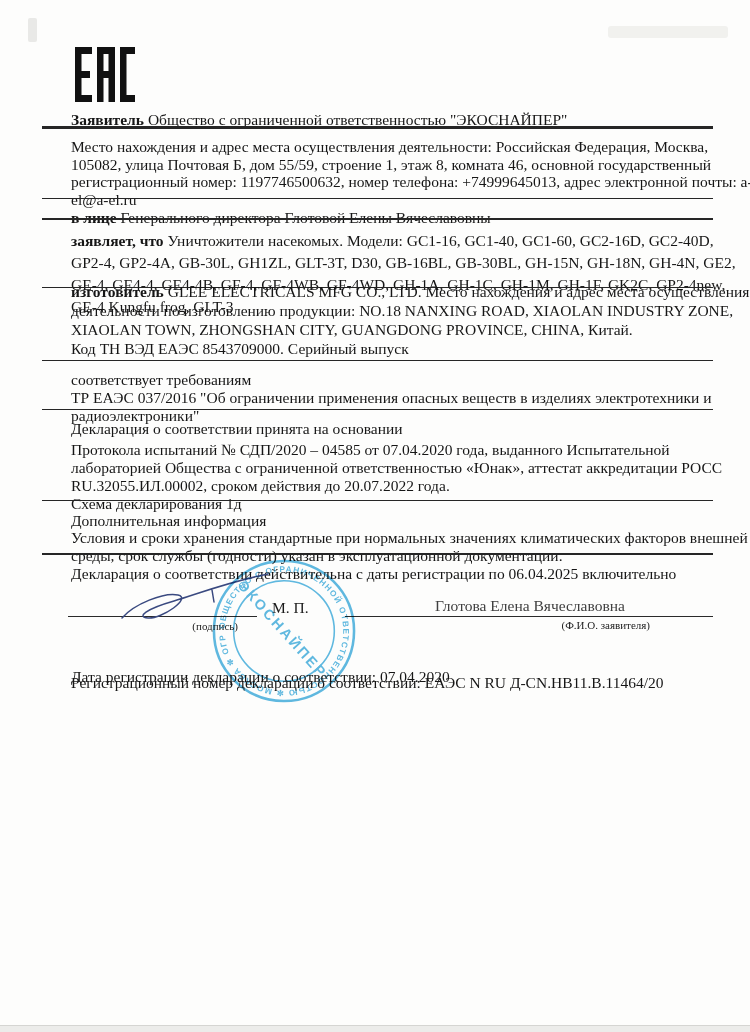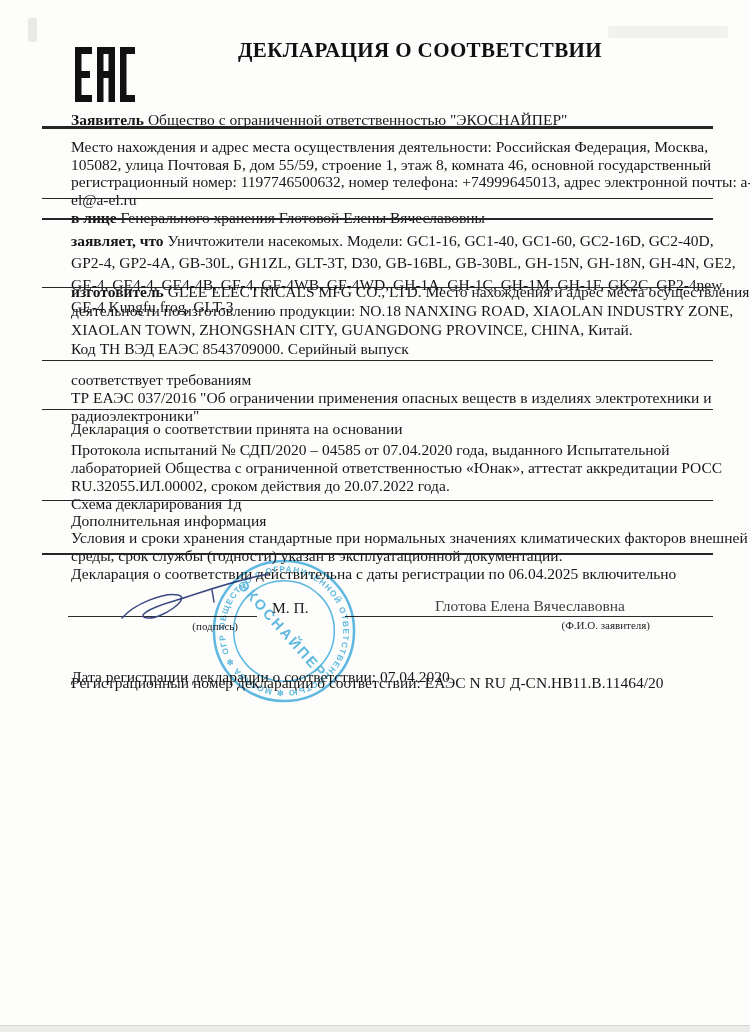--- a/index.html
+++ b/index.html
@@ -42,33 +42,32 @@
     <rect x="22" y="0" width="18" height="7"></rect>
     <rect x="22" y="24" width="18" height="7"></rect>
 
     <rect x="45" y="0" width="6.5" height="55"></rect>
     <rect x="45" y="0" width="15" height="7"></rect>
     <rect x="45" y="48" width="15" height="7"></rect>
   </g>
 </svg>
 
 <div class="header-title">
-  <div>ДЕКЛАРАЦИЯ О СООТВЕТСТВИИ</div>
 </div>
 
 <p class="para" style="top:103px"><b>Заявитель</b> <span>Общество с ограниченной ответственностью "ЭКОСНАЙПЕР"</span></p>
 <div class="rule" style="top:126px;border-top-width:3px"></div>
 
 <p class="para" style="top:130px;line-height:17.5px">Место нахождения и адрес места осуществления деятельности: Российская Федерация, Москва,
 105082, улица Почтовая Б, дом 55/59, строение 1, этаж 8, комната 46, основной государственный
 регистрационный номер: 1197746500632, номер телефона: +74999645013, адрес электронной почты: a-
 el@a-el.ru</p>
 <div class="rule" style="top:198px;border-top-width:1.5px"></div>
 
-<p class="para" style="top:201px"><b>в лице</b> <span>Генерального хранения Глотовой Елены Вячеславовны</span></p>
+<p class="para" style="top:201px"><b>в лице</b> <span>Генерального директора Глотовой Елены Вячеславовны</span></p>
 <div class="rule" style="top:218px"></div>
 
 <p class="para" style="top:222px;line-height:22px"><b>заявляет, что</b> <span>Уничтожители насекомых.  Модели: GC1-16, GC1-40, GC1-60, GC2-16D, GC2-40D,
 GP2-4, GP2-4A, GB-30L, GH1ZL, GLT-3T, D30, GB-16BL, GB-30BL, GH-15N, GH-18N, GH-4N, GE2,
 GE-4, GE4-4, GE4-4B, GF-4, GF-4WB, GF-4WD, GH-1A, GH-1C, GH-1M, GH-1F, GK2C, GP2-4new,
 GE-4 Kungfu frog, GLT-3</span></p>
 <div class="rule" style="top:287px;border-top-width:1.5px"></div>
 
 <p class="para" style="top:274px;line-height:19px"><b>изготовитель</b> <span>GLEE ELECTRICALS MFG CO., LTD. Место нахождения и адрес места осуществления
 деятельности по изготовлению продукции: NO.18 NANXING ROAD, XIAOLAN INDUSTRY ZONE,

